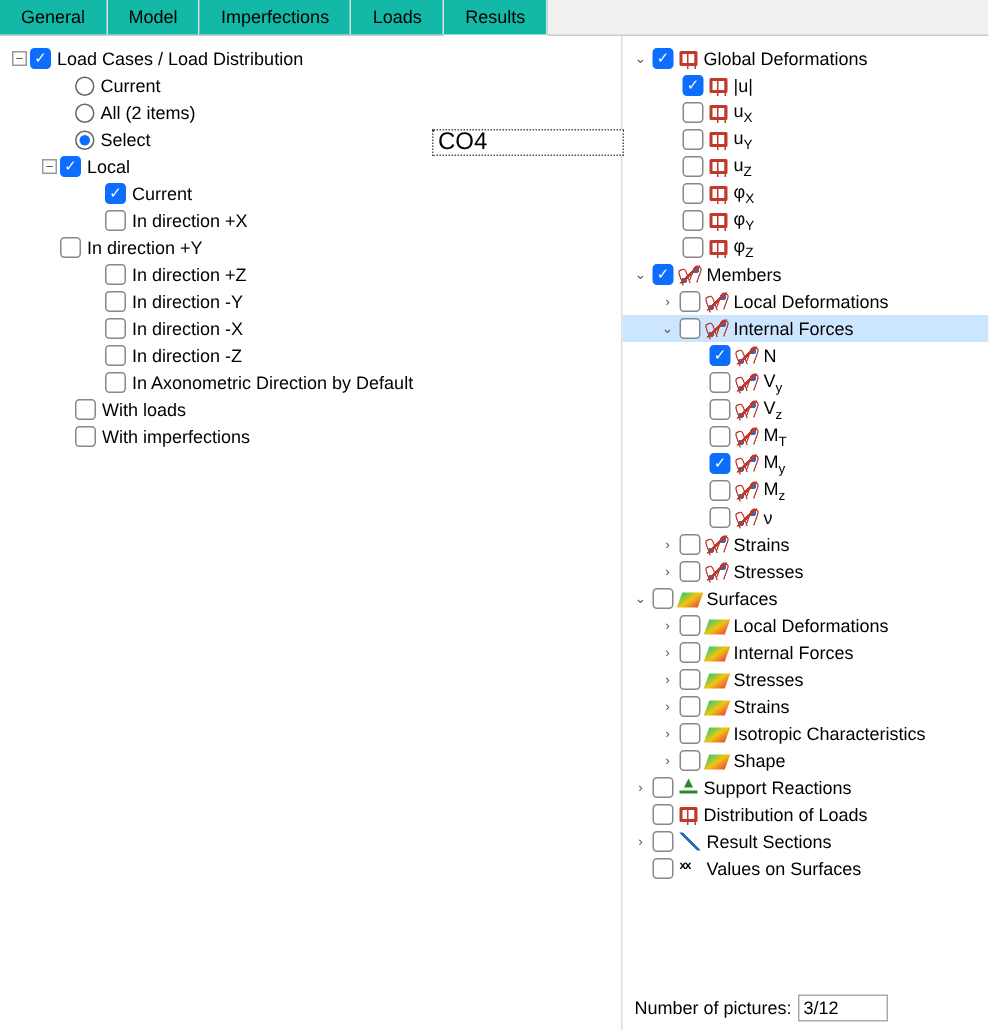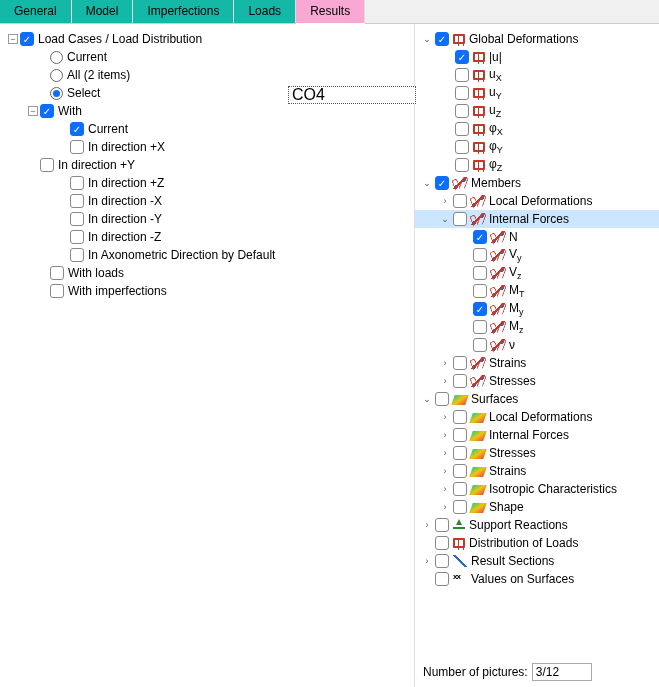--- a/index.html
+++ b/index.html
@@ -19,21 +19,21 @@
     border-bottom: 1px solid #ccc;
     height: 24px;
   }
   .tab {
     padding: 4px 14px;
     cursor: pointer;
     border-right: 1px solid #ddd;
     background: #14b8a6;
   }
   .tab.active {
-    background: #f9a8d4;
+    background: #14b8a6;
     border-bottom: 1px solid #fff;
     margin-bottom: -1px;
   }
   .main {
     display: flex;
     height: calc(100% - 24px);
   }
   .left-panel {
     width: 415px;
     border-right: 1px solid #ddd;
@@ -249,45 +249,45 @@
       <span class="lbl">All (2 items)</span>
     </div>
     <div class="tree-row" style="padding-left:50px">
       <span class="radio selected"></span>
       <span class="lbl">Select</span>
     </div>
     <input class="input-combo" value="CO4" style="">
     <div class="tree-row" style="padding-left:28px">
       <span class="exp box">−</span>
       <span class="chk checked">✓</span>
-      <span class="lbl">With</span>
+      <span class="lbl">Local</span>
     </div>
     <div class="tree-row" style="padding-left:70px">
       <span class="chk checked">✓</span>
       <span class="lbl">Current</span>
     </div>
     <div class="tree-row" style="padding-left:70px">
       <span class="chk"></span>
       <span class="lbl">In direction +X</span>
     </div>
     <div class="tree-row" style="padding-left:40px">
       <span class="chk"></span>
       <span class="lbl">In direction +Y</span>
     </div>
     <div class="tree-row" style="padding-left:70px">
       <span class="chk"></span>
       <span class="lbl">In direction +Z</span>
     </div>
     <div class="tree-row" style="padding-left:70px">
       <span class="chk"></span>
+      <span class="lbl">In direction -Y</span>
+    </div>
+    <div class="tree-row" style="padding-left:70px">
+      <span class="chk"></span>
       <span class="lbl">In direction -X</span>
-    </div>
-    <div class="tree-row" style="padding-left:70px">
-      <span class="chk"></span>
-      <span class="lbl">In direction -Y</span>
     </div>
     <div class="tree-row" style="padding-left:70px">
       <span class="chk"></span>
       <span class="lbl">In direction -Z</span>
     </div>
     <div class="tree-row" style="padding-left:70px">
       <span class="chk"></span>
       <span class="lbl">In Axonometric Direction by Default</span>
     </div>
     <div class="tree-row" style="padding-left:50px">

